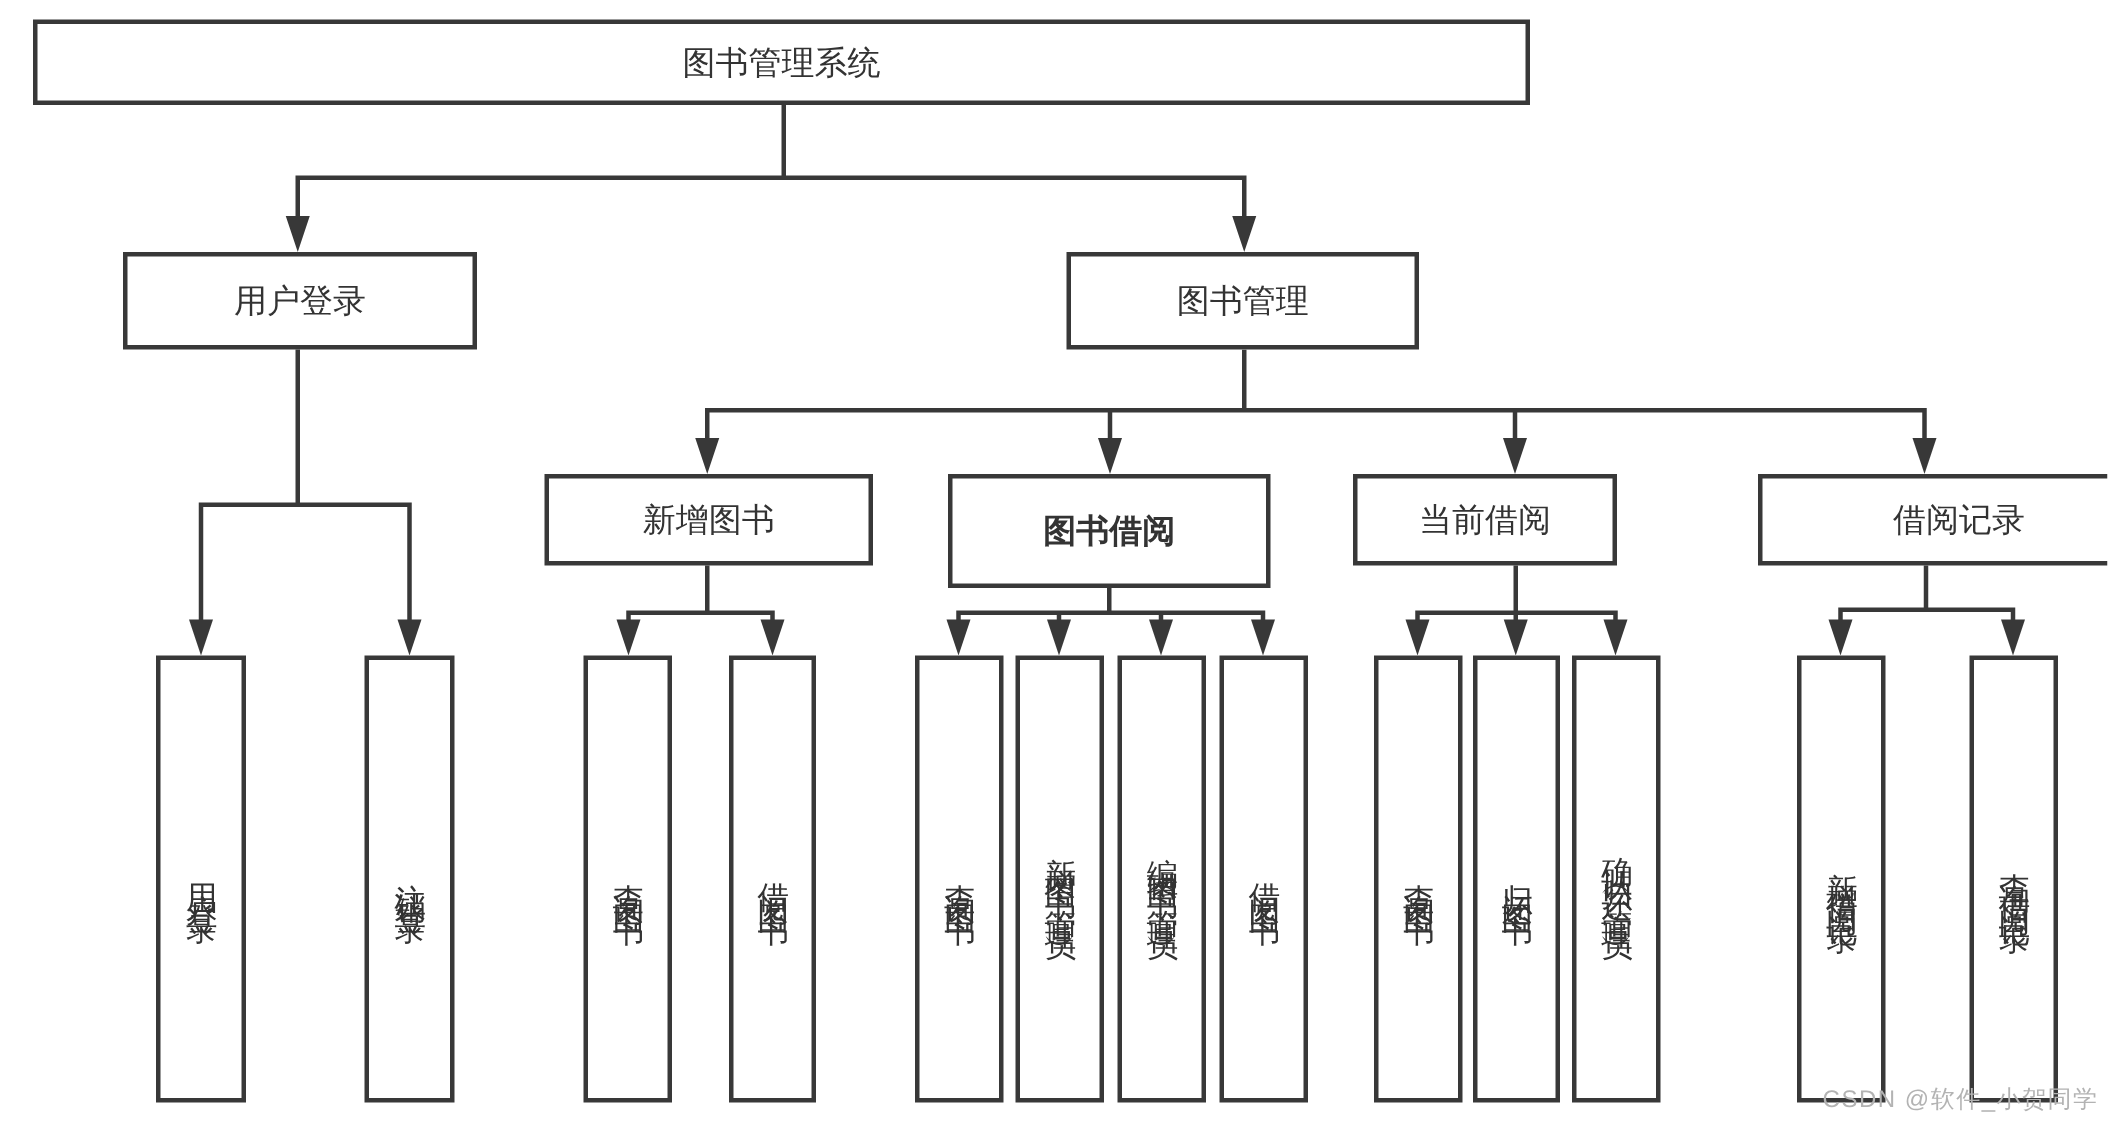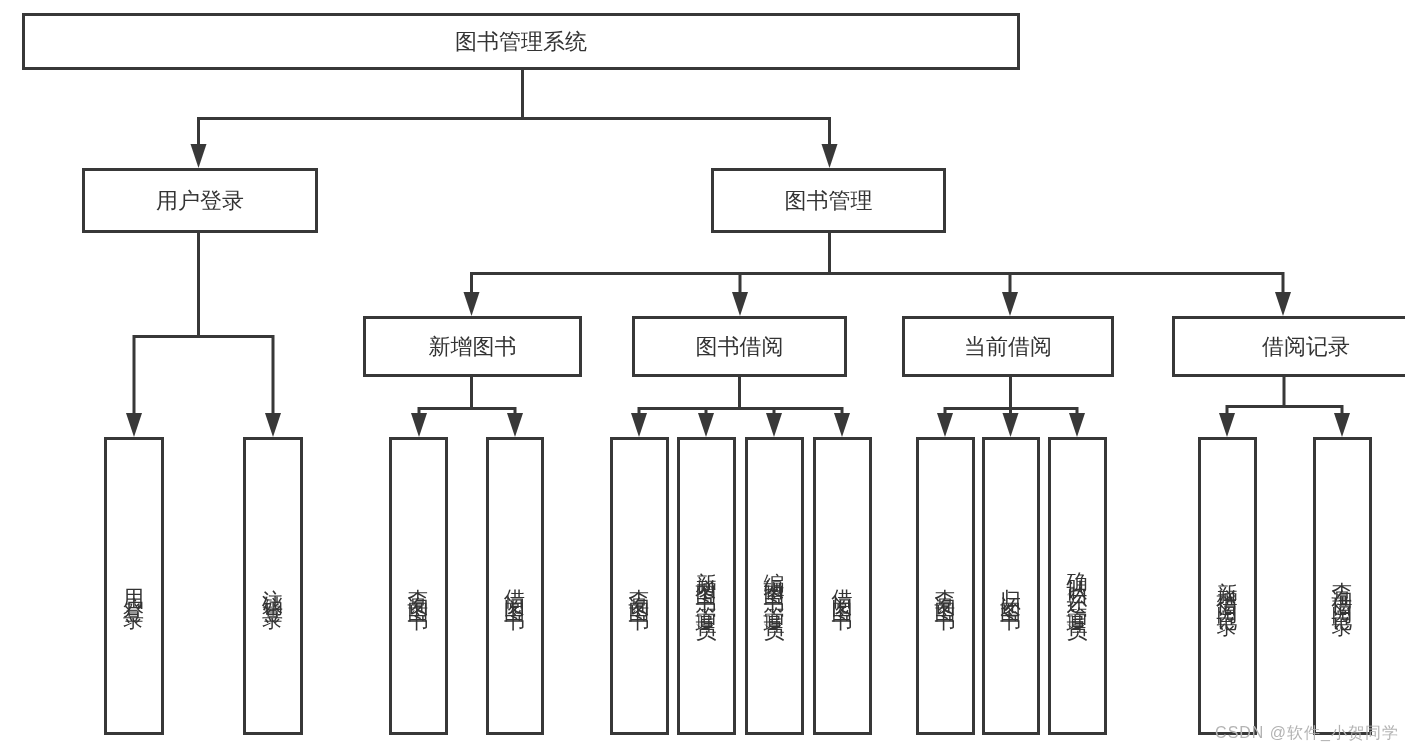--- a/index.html
+++ b/index.html
@@ -68,22 +68,22 @@
     <path class="tri" d="M1219,413 h16 l-8,24 z"></path>
     <path class="tri" d="M1334,413 h16 l-8,24 z"></path>
   </svg>
 
   <div class="box" style="left:22px;top:13px;width:998px;height:57px;">图书管理系统</div>
 
   <div class="box" style="left:82px;top:168px;width:236px;height:65px;">用户登录</div>
   <div class="box" style="left:711px;top:168px;width:235px;height:65px;">图书管理</div>
 
   <div class="box" style="left:363px;top:316px;width:219px;height:61px;">新增图书</div>
-  <div class="box" style="left:632px;top:316px;width:215px;height:61px;">图书借阅</div>
-  <div class="box" style="left:902px;top:316px;width:212px;height:61px;">当前借阅</div>
+  <div class="box" style="left:632px;top:316px;width:215px;height:76px;font-weight:bold;">图书借阅</div>
+  <div class="box" style="left:902px;top:316px;width:176px;height:61px;">当前借阅</div>
   <div class="box" style="left:1172px;top:316px;width:268px;height:61px;">借阅记录</div>
 
   <div class="box vbox" style="left:104px;top:437px;width:60px;height:298px;">用户登录</div>
   <div class="box vbox" style="left:243px;top:437px;width:60px;height:298px;">注销登录</div>
 
   <div class="box vbox" style="left:389px;top:437px;width:59px;height:298px;">查询图书</div>
   <div class="box vbox" style="left:486px;top:437px;width:58px;height:298px;">借阅图书</div>
 
   <div class="box vbox" style="left:610px;top:437px;width:59px;height:298px;">查询图书</div>
   <div class="box vbox" style="left:677px;top:437px;width:59px;height:298px;">新增图书（管理员）</div>

